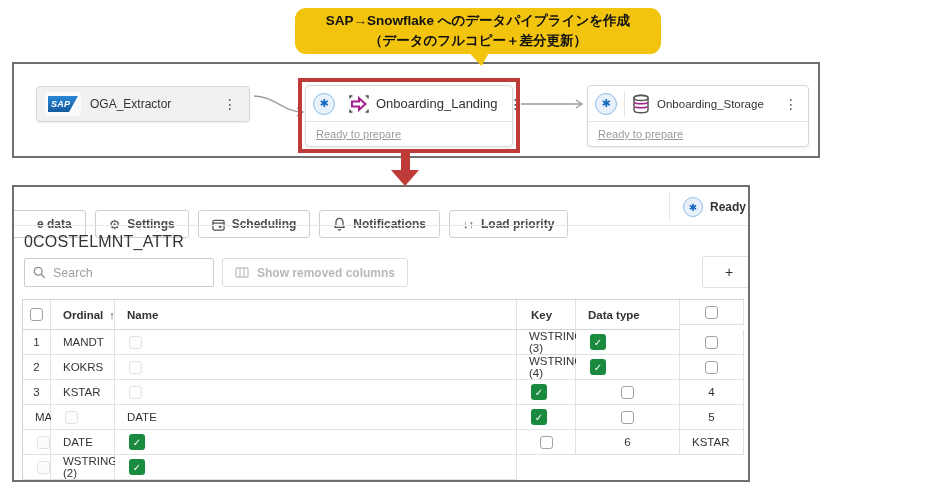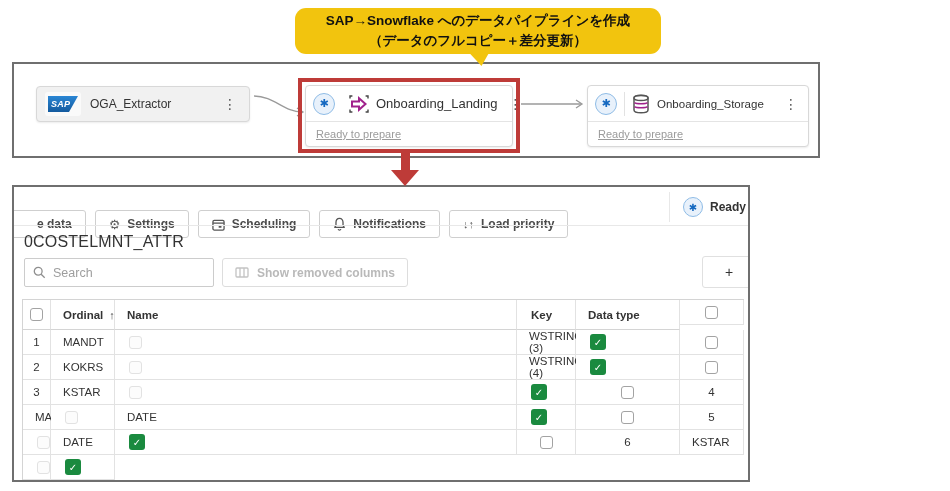--- a/index.html
+++ b/index.html
@@ -313,19 +313,20 @@
   </div>
 
   <div class="cell jc">
         <span class="cb"></span>
       </div>
   <div class="cell jc">6</div>
   <div class="cell pl12">KSTAR</div>
   <div class="cell pl14">
         <span class="cb cb-light"></span>
       </div>
+  <div class="cell pl12">WSTRING (2)</div>
   <div class="cell pl14">
     <span class="cb-green">
           <span class="tick">✓</span>
         </span>
   </div>
 </div>
 </div>
 
 </body></html>

